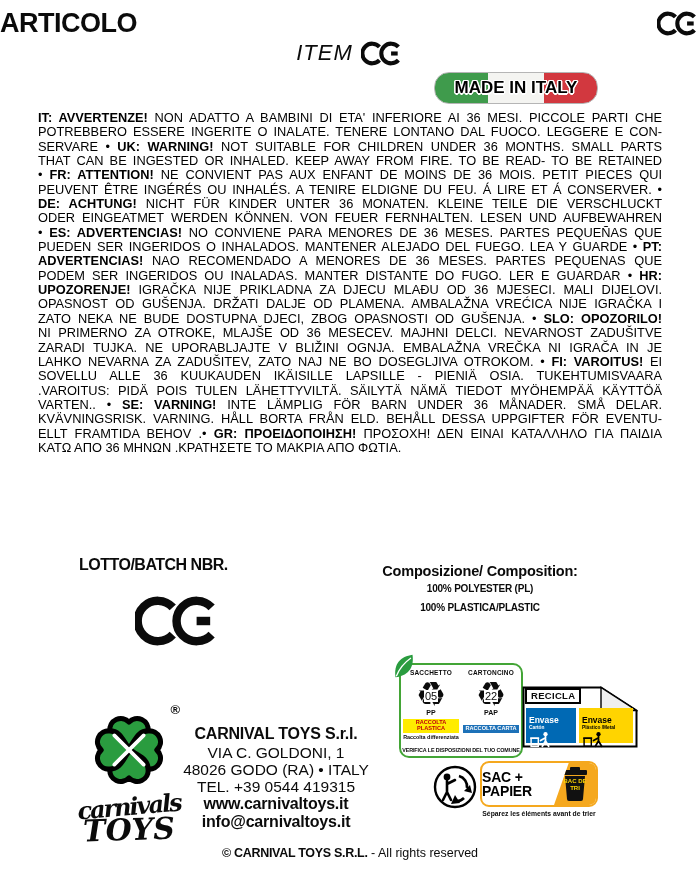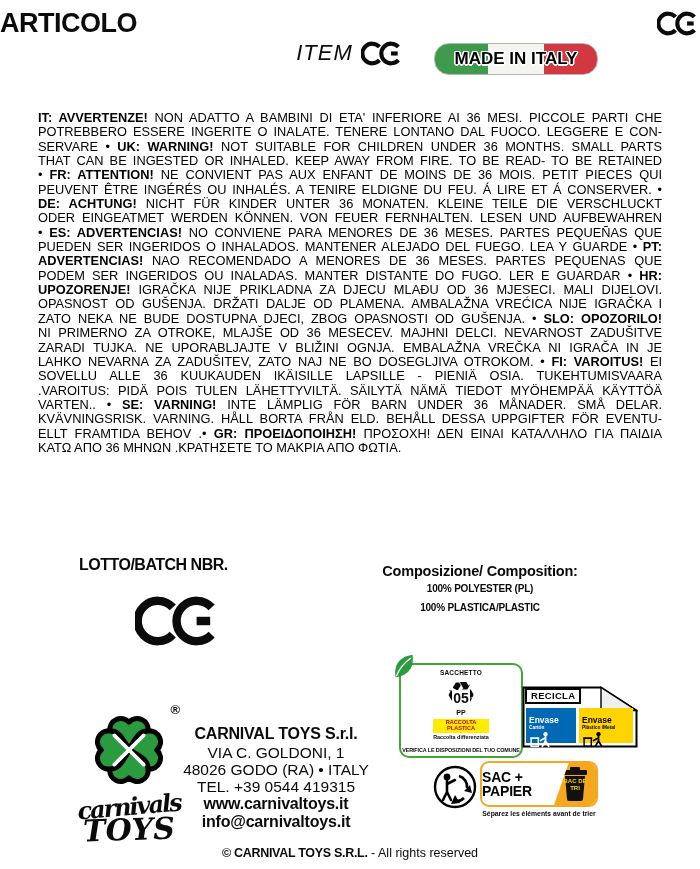--- a/index.html
+++ b/index.html
@@ -8,21 +8,21 @@
 
   
   .hdr-title{position:absolute;top:8px;left:0;width:100%;display:flex;justify-content:space-between;
              align-items:center;gap:9px;font-size:27px;font-weight:800;letter-spacing:-0.5px;}
   .hdr-sub{position:absolute;top:40px;left:0;width:100%;display:flex;justify-content:center;
            align-items:center;gap:8px;font-style:italic;font-size:22px;font-weight:400;letter-spacing:1px;}
   .ce{display:block;}
   .ce-hdr{height:25px;width:43px;}
   .ce-sub{height:25px;width:43px;}
 
-  .miti{position:absolute;left:434px;top:43px;width:162px;height:30px;border-radius:15px;
+  .miti{position:absolute;left:434px;top:72px;width:162px;height:30px;border-radius:15px;
         border:1px solid #b5b5b5;
         background:linear-gradient(90deg,#3f9b4c 0%,#3f9b4c 33%,#f4f4f1 33%,#f4f4f1 67%,#d2383f 67%,#d2383f 100%);
         display:flex;align-items:center;justify-content:center;
         font-size:17px;font-weight:800;color:#000;letter-spacing:0px;
         text-shadow:-1.5px 0 #fff,1.5px 0 #fff,0 -1.5px #fff,0 1.5px #fff,
                     -1px -1px #fff,1px 1px #fff,-1px 1px #fff,1px -1px #fff;}
 
   
   .warnings{position:absolute;left:38px;top:111px;width:624px;font-size:12.8px;line-height:14.35px;color:#000;}
   .warn-line{text-align:justify;text-align-last:justify;}
@@ -41,21 +41,21 @@
   
   .rbox{position:absolute;left:399px;top:663px;width:124px;height:95px;background:#fff;
         border:2.5px solid #43a536;border-radius:10px;box-sizing:border-box;}
   .rbox-leaf{position:absolute;left:-9px;top:-11px;transform:rotate(-8deg);}
   .rbox-cols{display:flex;justify-content:space-around;padding-top:4px;}
   .rcol{width:56px;text-align:center;position:relative;}
   .rcol-name{font-size:6.5px;font-weight:700;letter-spacing:0.2px;}
   .loop{position:relative;height:36px;font-family:"DejaVu Sans",sans-serif;}
   .loop-glyph{font-size:34px;line-height:36px;display:block;}
   .loop-num{position:absolute;top:14px;left:0;width:100%;text-align:center;
-            font-size:14px;font-weight:700;font-family:"Liberation Sans",sans-serif;}
+            font-size:11px;font-weight:400;font-family:"Liberation Sans",sans-serif;}
   .loop-num span{background:#fff;padding:0 1px;}
   .rcol-mat{font-size:7px;font-weight:700;margin-top:-3px;}
   .rtag{display:inline-block;margin-top:2px;font-size:5.6px;font-weight:700;padding:1px 2px;line-height:1;}
   .rtag-yellow{background:#ffec00;color:#c0000b;}
   .rtag-blue{background:#1d71b8;color:#fff;}
   .rtag-sub{font-size:5.4px;font-weight:700;line-height:1.2;}
   .rbox-footer{position:absolute;bottom:3px;left:0;width:100%;text-align:center;
                font-size:5.4px;font-weight:700;letter-spacing:-0.1px;}
 
   
@@ -180,20 +180,29 @@
       <div class="rcol">
         <div class="rcol-name">SACCHETTO</div>
         <div class="loop">
           <span class="loop-glyph">♻</span>
           <span class="loop-num"><span>05</span></span>
         </div>
         <div class="rcol-mat">PP</div>
         <div><span class="rtag rtag-yellow">RACCOLTA PLASTICA</span></div>
         <div class="rtag-sub">Raccolta differenziata</div>
       </div>
+      <div class="rcol">
+        <div class="rcol-name">CARTONCINO</div>
+        <div class="loop">
+          <span class="loop-glyph">♻</span>
+          <span class="loop-num"><span>22</span></span>
+        </div>
+        <div class="rcol-mat">PAP</div>
+        <div><span class="rtag rtag-blue">RACCOLTA CARTA</span></div>
+      </div>
     </div>
     <div class="rbox-footer">VERIFICA LE DISPOSIZIONI DEL TUO COMUNE</div>
   </div>
 
   <div class="recicla">
     <svg class="recicla-outline" width="116" height="62" viewBox="0 0 116 62">
       <path d="M1.5 1.5 H79 L114.5 24.5 V60.5 H1.5 Z" fill="#fff" stroke="#000" stroke-width="2"></path>
       <path d="M79 1.5 L114.5 24.5 L79 24.5 Z" fill="#efefef" stroke="#000" stroke-width="1.4"></path>
     </svg>
     <div class="recicla-label">RECICLA</div>

